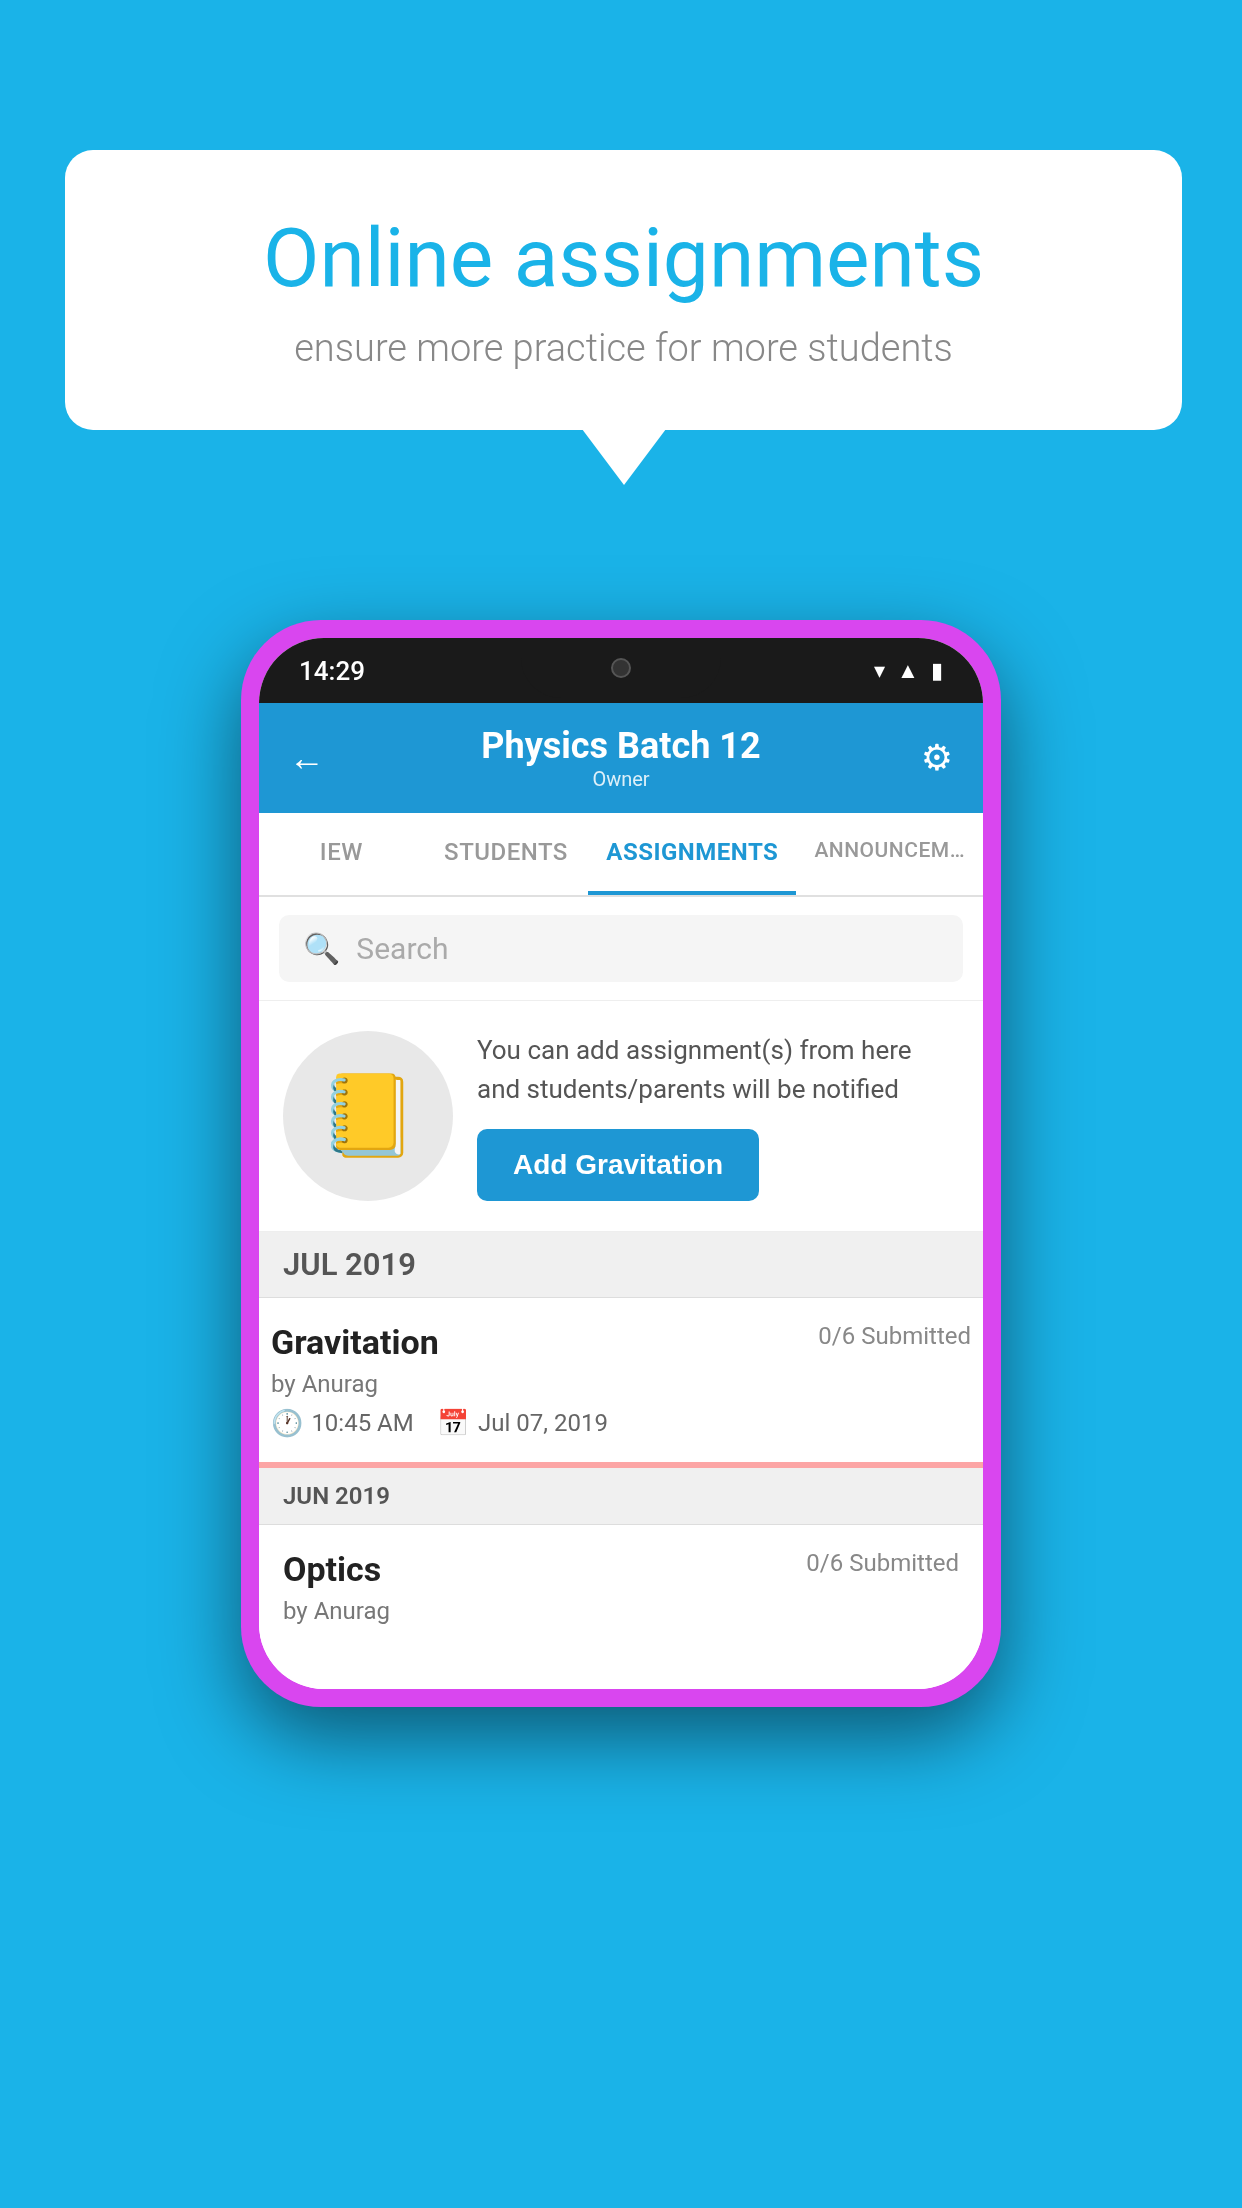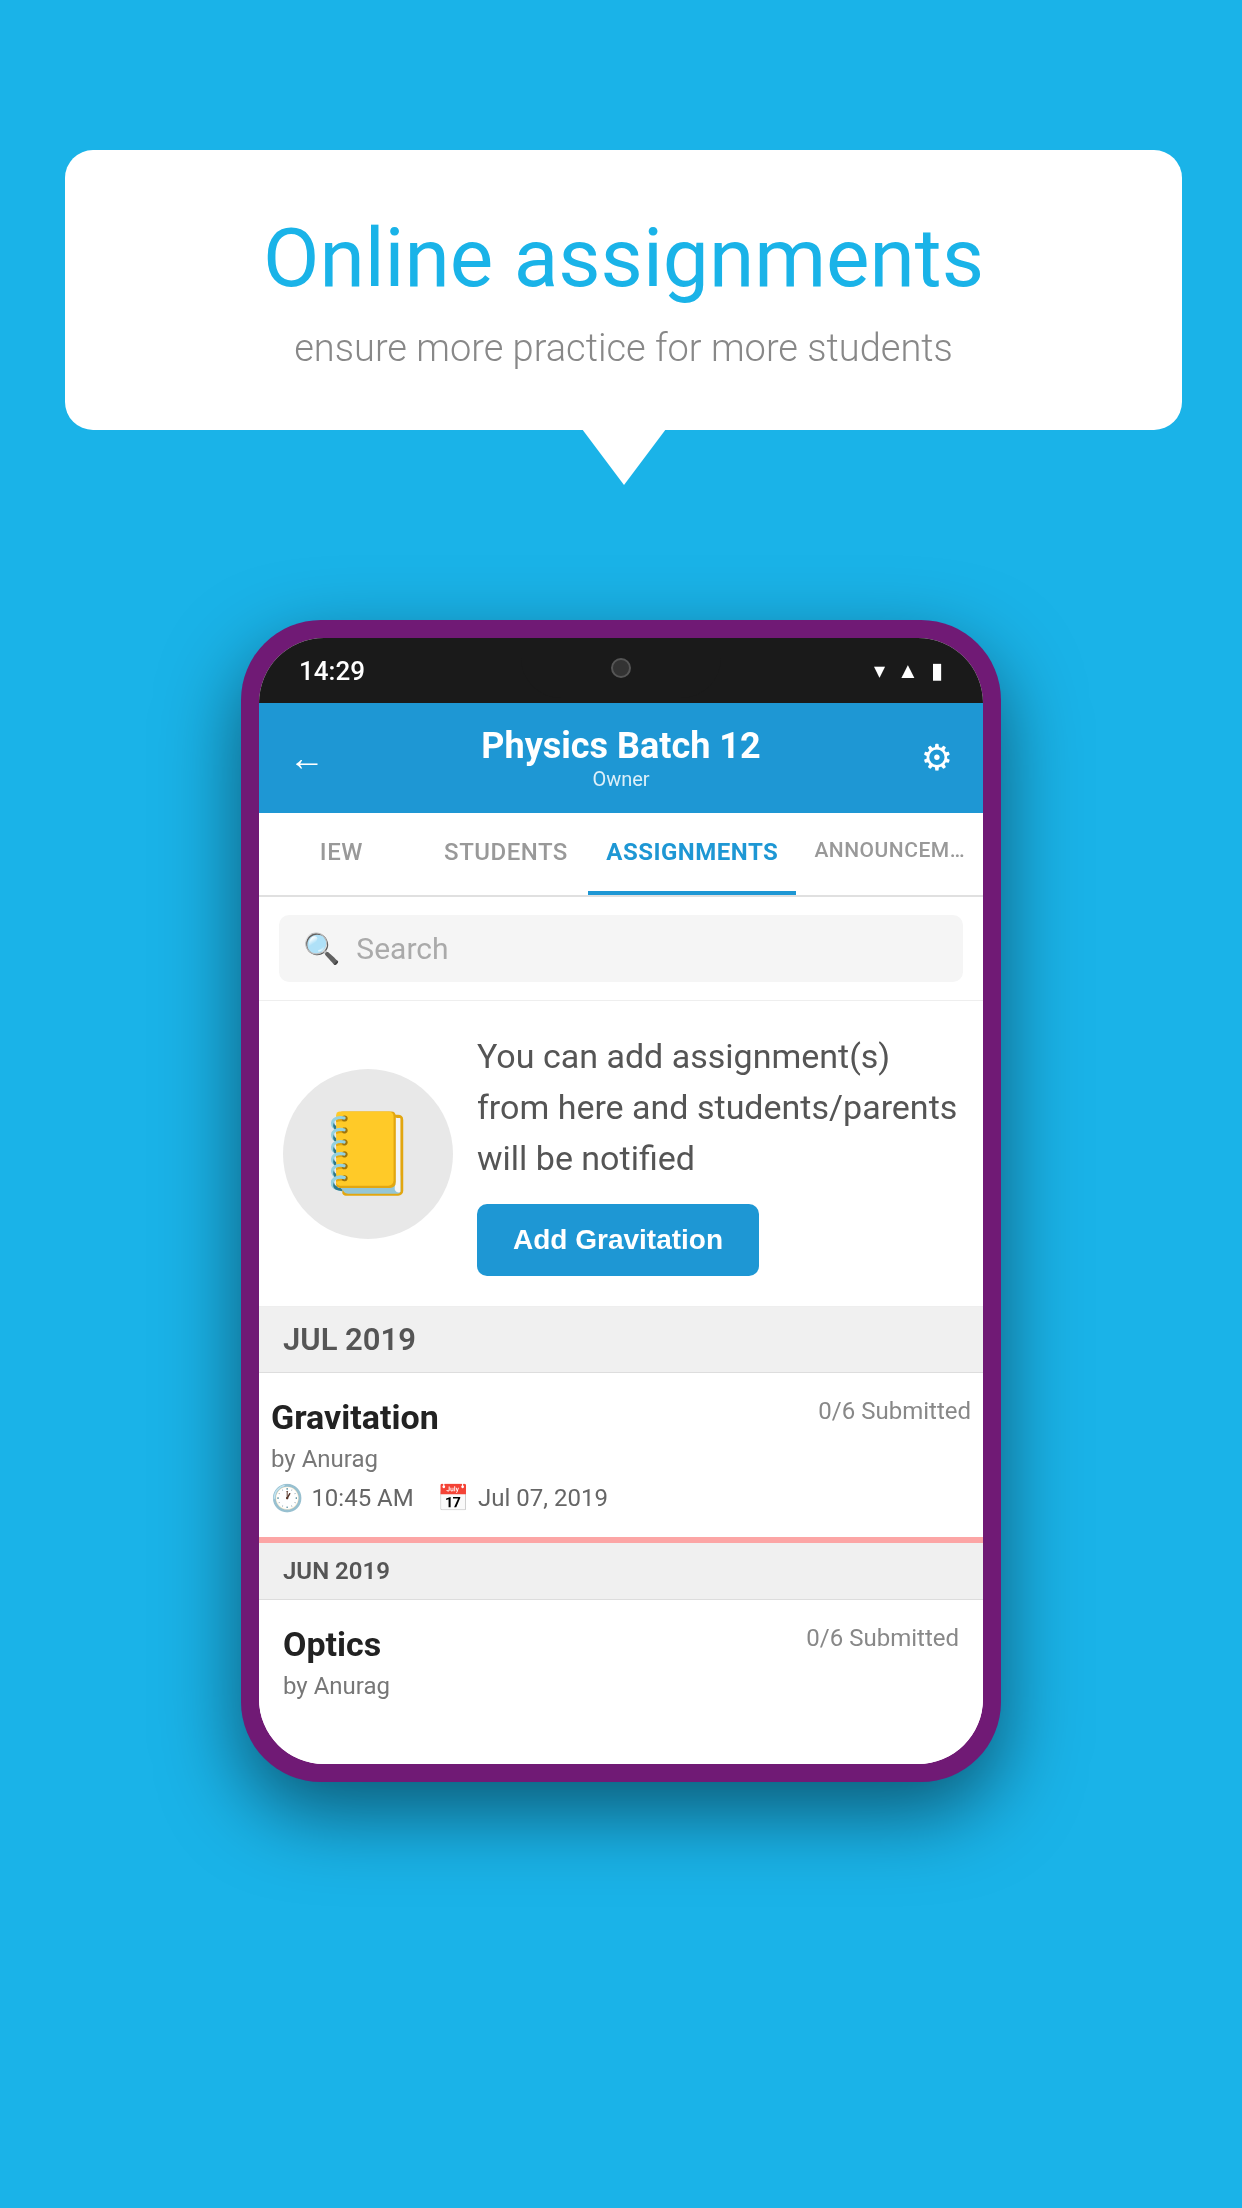--- a/index.html
+++ b/index.html
@@ -58,21 +58,21 @@
     
     .phone-container {
       position: absolute;
       top: 620px;
       left: 50%;
       transform: translateX(-50%);
       width: 760px;
     }
 
     .phone-outer {
-      background: #701a75;
+      background: #d946ef;
       border-radius: 80px;
       padding: 18px;
       box-shadow: 0 30px 80px rgba(0,0,0,0.5);
       position: relative;
     }
 
     .phone-inner {
       background: white;
       border-radius: 65px;
       overflow: hidden;
@@ -238,21 +238,21 @@
 
     .notebook-icon {
       font-size: 80px;
     }
 
     .promo-content {
       flex: 1;
     }
 
     .promo-text {
-      font-size: 34px;
+      font-size: 26px;
       color: #555;
       line-height: 1.5;
       margin-bottom: 20px;
     }
 
     .add-assignment-btn {
       background: #1e97d4;
       color: white;
       border: none;
       border-radius: 10px;

